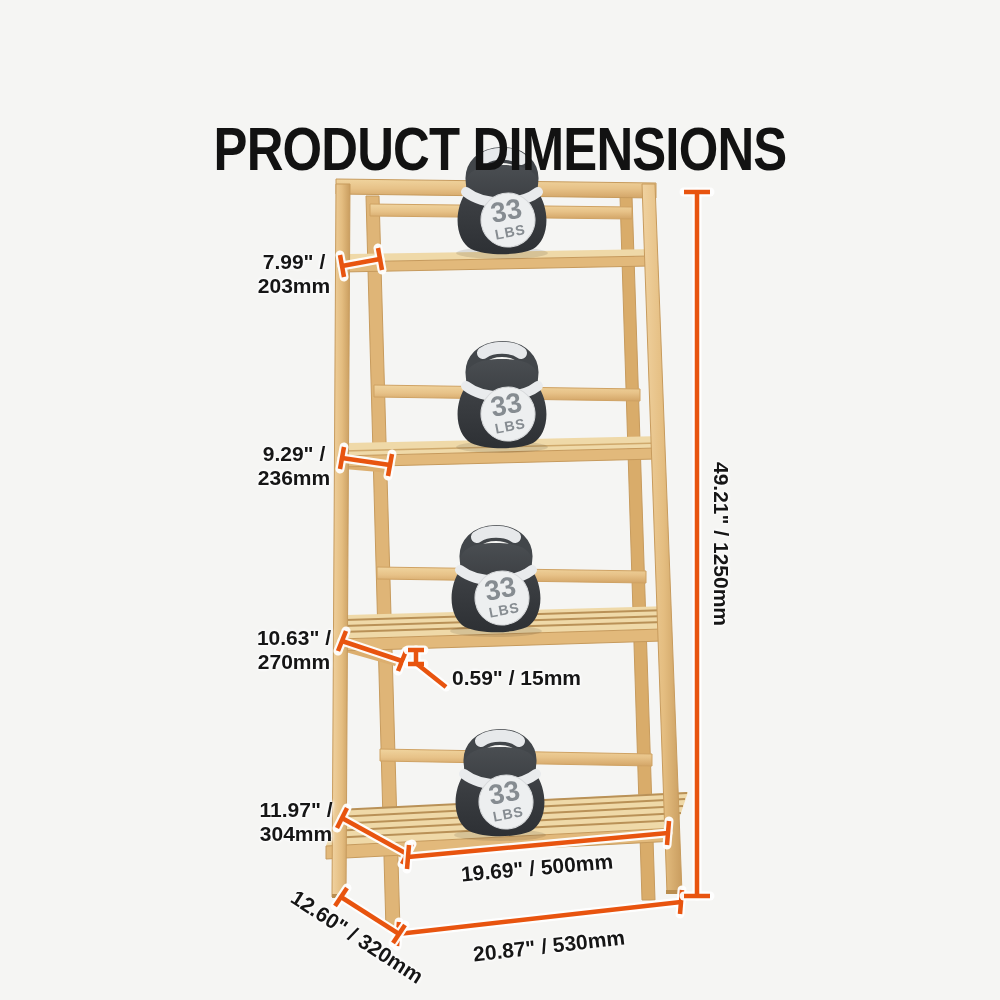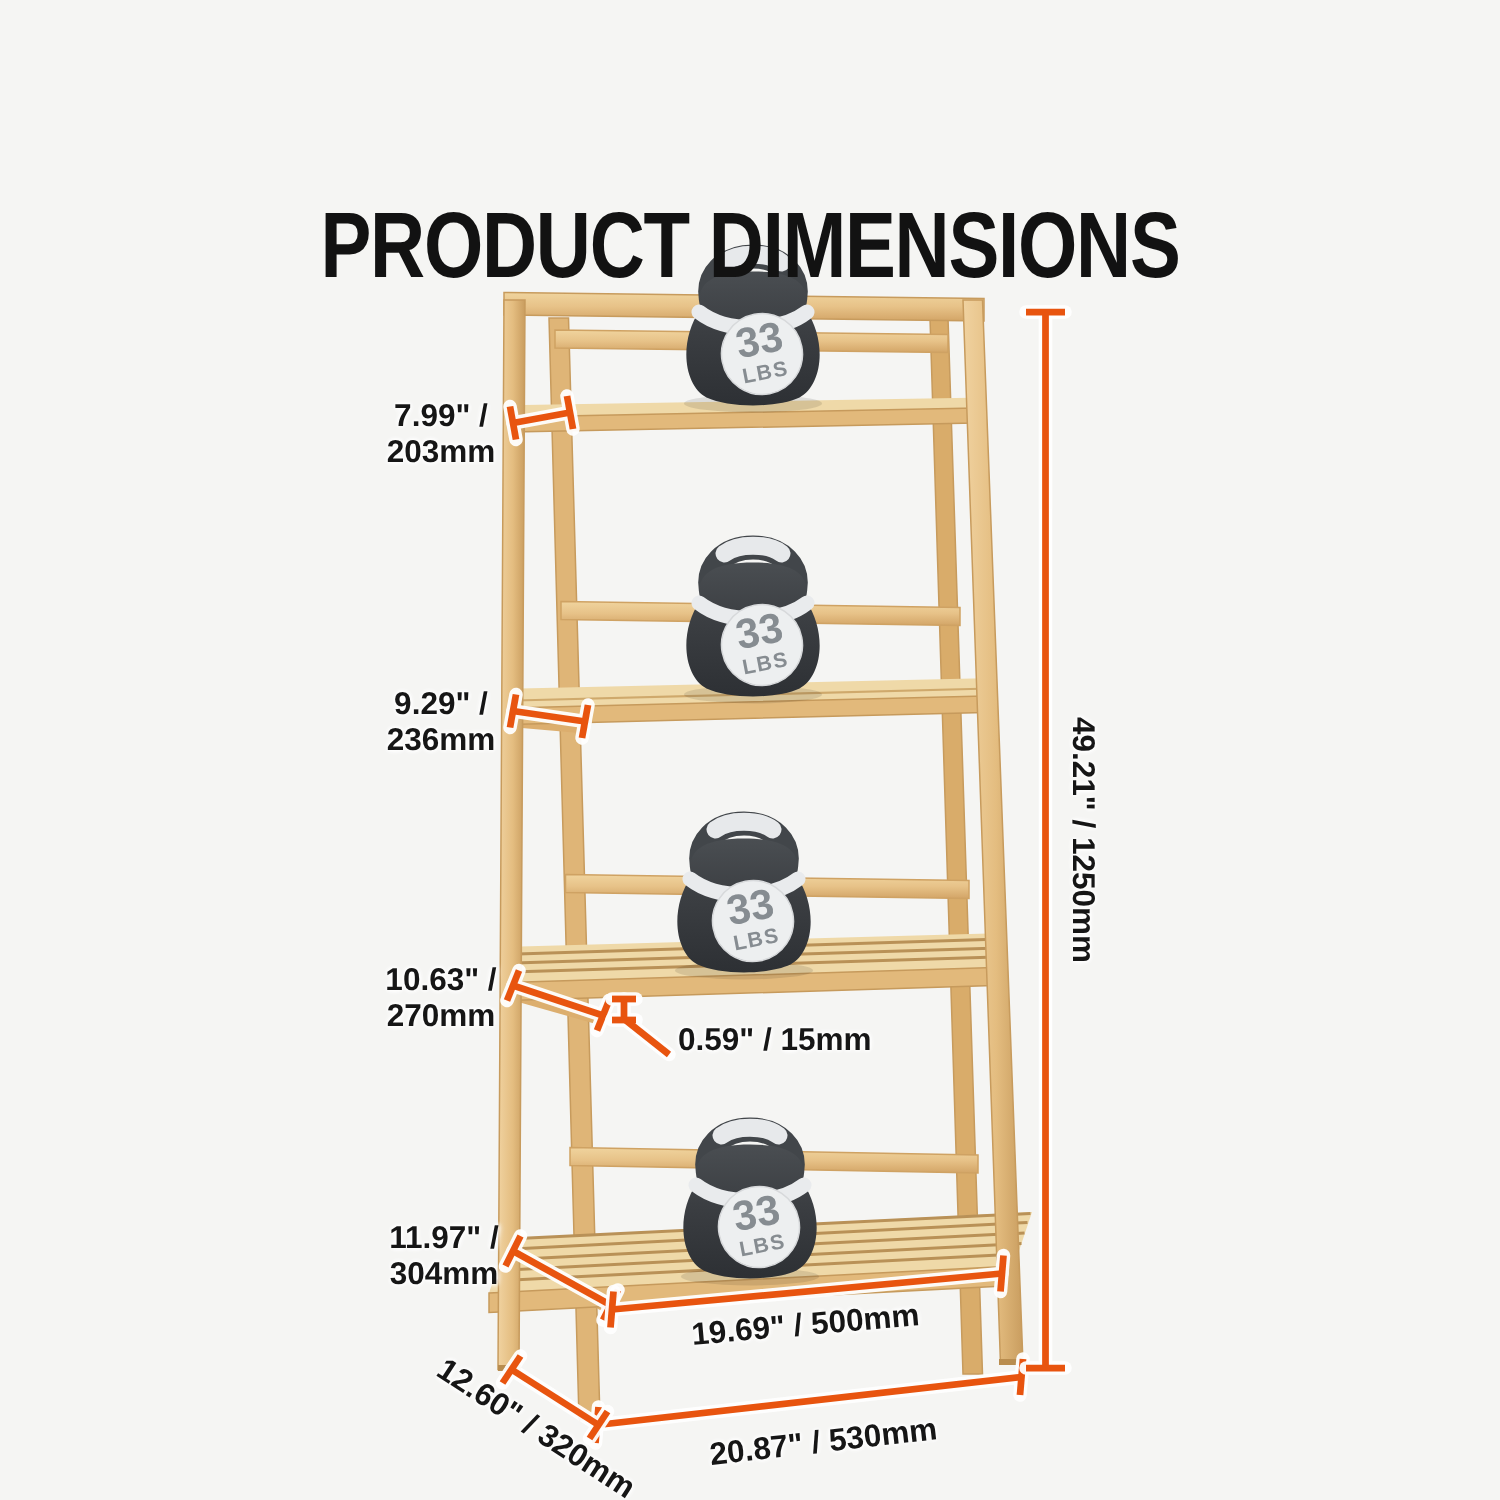--- a/index.html
+++ b/index.html
@@ -1,18 +1,18 @@
 <!DOCTYPE html>
 <html><head>
 <meta charset="utf-8">
 <style>
   html,body{margin:0;padding:0;}
   body{width:1000px;height:1000px;position:relative;overflow:hidden;
        font-family:"Liberation Sans",sans-serif;background:#f5f5f3;}
-  .stage{position:absolute;inset:0;margin-top:16px;}
+  .stage{position:absolute;inset:0;}
   svg{position:absolute;left:0;top:0;}
 
   
   .dim-halo{stroke:#ffffff;stroke-width:9;stroke-linecap:round;fill:none;opacity:.95;}
   .dim-line{stroke:#e8540f;stroke-width:4.5;stroke-linecap:butt;fill:none;}
 
   
   .lbl{position:absolute;color:#161616;font-weight:bold;font-size:21px;line-height:24px;
        white-space:nowrap;text-align:center;transform:translate(-50%,-50%);
        text-shadow:0 0 3px #fff,0 0 3px #fff,0 0 4px #fff,0 0 5px #fff;}

